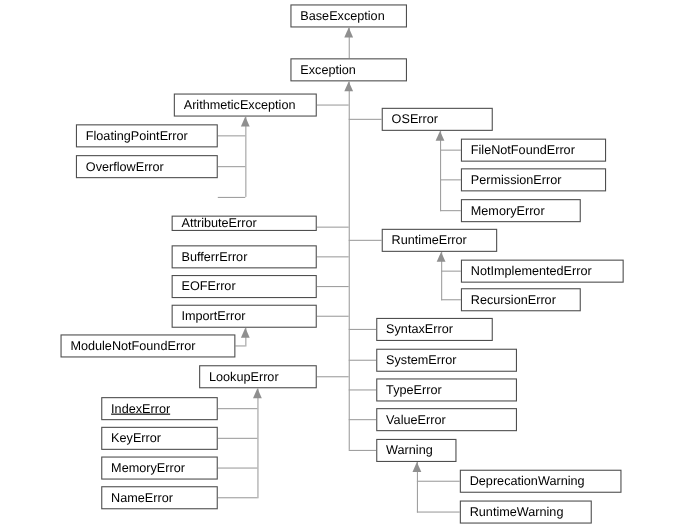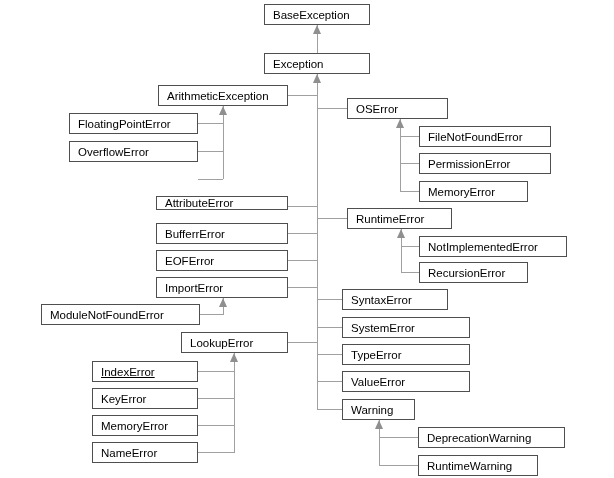--- a/index.html
+++ b/index.html
@@ -87,21 +87,21 @@
     </div>
     <div class="node" style="left: 156px; top: 223px; width: 132px; height: 21px;">
       <span>BufferrError</span>
     </div>
     <div class="node" style="left: 156px; top: 250px; width: 132px; height: 21px;">
       <span>EOFError</span>
     </div>
     <div class="node" style="left: 156px; top: 277px; width: 132px; height: 21px;">
       <span>ImportError</span>
     </div>
-    <div class="node" style="left: 41px; top: 304px; width: 159px; height: 21px;">
+    <div class="node" style="left: 55px; top: 304px; width: 159px; height: 21px;">
       <span>ModuleNotFoundError</span>
     </div>
     <div class="node" style="left: 181px; top: 332px; width: 107px; height: 21px;">
       <span>LookupError</span>
     </div>
     <div class="node" style="left: 92px; top: 361px; width: 106px; height: 21px; text-decoration: underline;">
       <span>IndexError</span>
     </div>
     <div class="node" style="left: 92px; top: 388px; width: 106px; height: 21px;">
       <span>KeyError</span>

